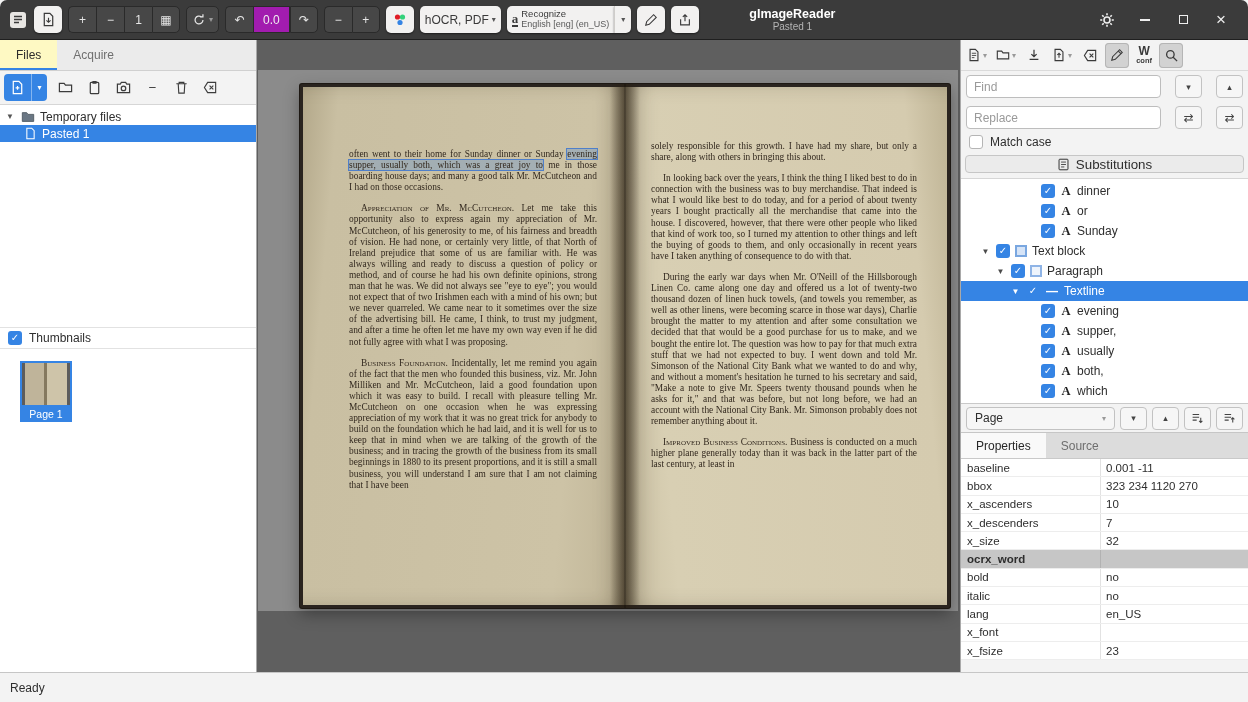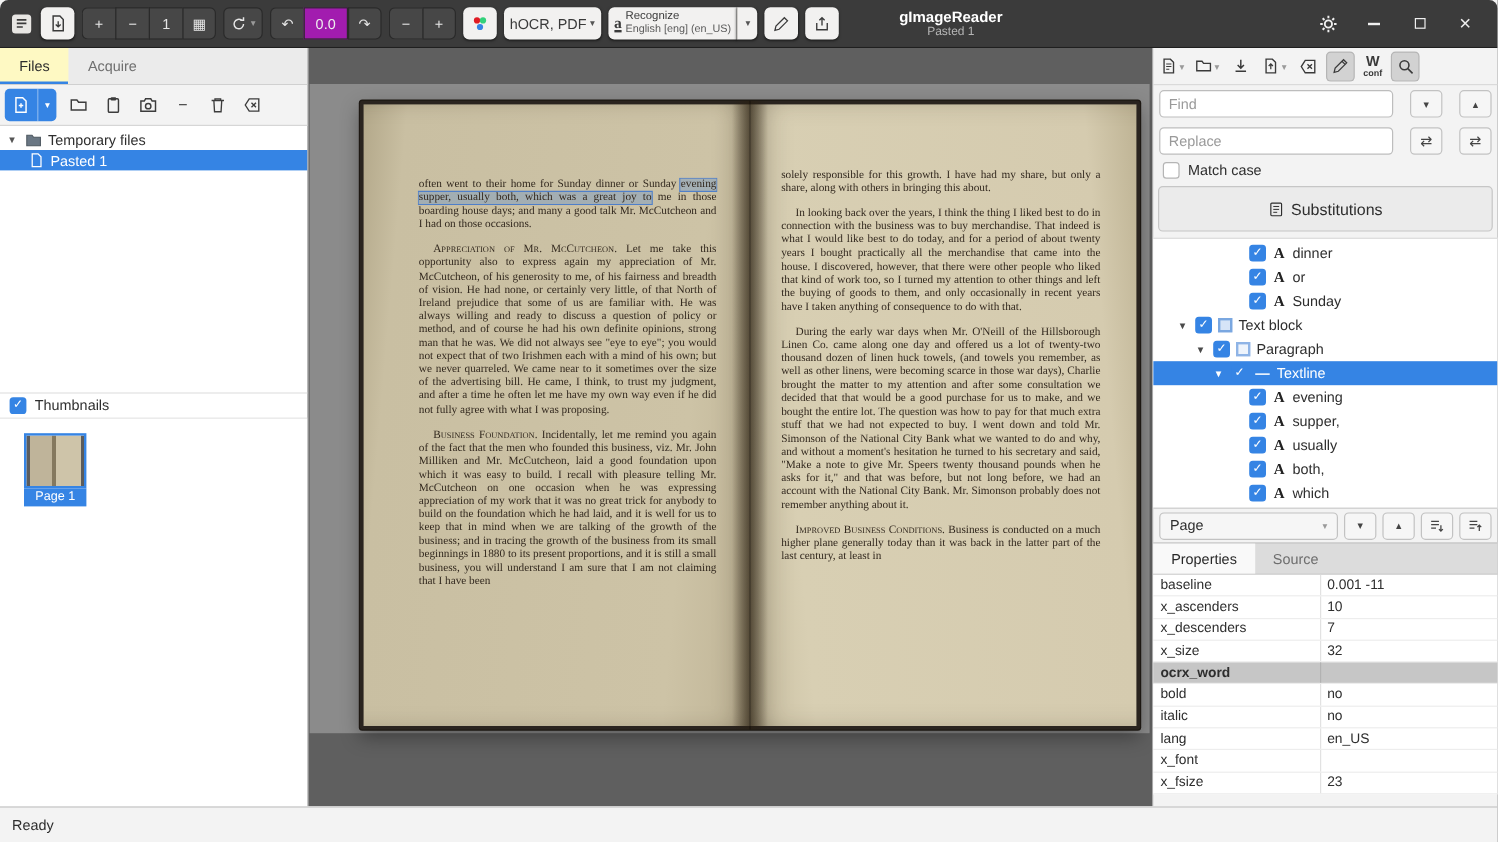--- a/index.html
+++ b/index.html
@@ -81,21 +81,21 @@
 .rp-toolbar{display:flex;align-items:center;gap:3px;padding:2px 3px;height:31px;border-bottom:1px solid #dadada;flex:none;}
 .rp-btn{height:25px;min-width:24px;display:flex;align-items:center;justify-content:center;gap:2px;border-radius:4px;color:#3a3a3a;padding:0 3px;}
 .rp-btn.pressed{background:#d2d2d2;box-shadow:inset 0 0 0 1px #b5b5b5;}
 .wconf{display:flex;flex-direction:column;align-items:center;line-height:.85;font-weight:bold;font-size:12px;}
 .wconf small{font-size:7.5px;font-weight:bold;}
 .rp-find{display:flex;align-items:center;gap:14px;padding:4px 5px;flex:none;justify-content:center;}
 .rp-input{flex:1;height:23px;border:1px solid #bdbdbd;border-radius:4px;background:#fff;padding:0 7px;font-size:12px;color:#2e2e2e;outline:none;font-family:inherit;}
 .rp-input::placeholder{color:#9a9a9a;}
 .sm-btn{width:27px;height:23px;background:#f6f6f6;border:1px solid #c2c2c2;border-radius:4px;display:flex;align-items:center;justify-content:center;color:#444;font-size:9px;flex:none;}
 .rp-case{display:flex;align-items:center;gap:7px;padding:2px 8px 5px;flex:none;color:#2e2e2e;}
-.rp-sub{margin:1px 4px 5px;height:38px;background:#ebebeb;border:1px solid #c6c6c6;border-radius:4px;display:flex;align-items:center;justify-content:center;gap:6px;color:#2e2e2e;flex:none;}
+.rp-sub{margin:1px 4px 5px;height:18px;background:#ebebeb;border:1px solid #c6c6c6;border-radius:4px;display:flex;align-items:center;justify-content:center;gap:6px;color:#2e2e2e;flex:none;}
 .rp-tree{background:#fff;border-top:1px solid #d6d6d6;border-bottom:1px solid #c9c9c9;height:226px;overflow:hidden;flex:none;padding-top:2px;}
 .trow{display:flex;align-items:center;height:20px;gap:5px;}
 .trow .exp{width:11px;font-size:8px;color:#4a4a4a;text-align:center;flex:none;}
 .trow.sel{background:#3584e4;color:#fff;}
 .trow.sel .exp{color:#fff;}
 .aicon{font-family:"Liberation Serif",serif;font-weight:bold;font-size:12.5px;width:12px;text-align:center;flex:none;color:#222;}
 .licon{font-weight:bold;width:14px;text-align:center;flex:none;}
 .bicon{width:12px;height:12px;border:2px solid #7aa7e0;background:#d6e4f7;flex:none;}
 .bicon.para{border-color:#8fb4e6;background:#eef4fc;}
 .rp-page{display:flex;align-items:center;gap:5px;padding:3px 5px;height:28px;flex:none;}
@@ -469,20 +469,24 @@
   <div class="rp-tabs">
     <div class="rp-tab active">Properties</div>
     <div class="rp-tab">Source</div>
   </div>
   <div class="props">
       <div class="prow">
         <span class="k">baseline</span>
         <span class="v">0.001 -11</span>
       </div>
       <div class="prow">
+        <span class="k">bbox</span>
+        <span class="v">323 234 1120 270</span>
+      </div>
+      <div class="prow">
         <span class="k">x_ascenders</span>
         <span class="v">10</span>
       </div>
       <div class="prow">
         <span class="k">x_descenders</span>
         <span class="v">7</span>
       </div>
       <div class="prow">
         <span class="k">x_size</span>
         <span class="v">32</span>

